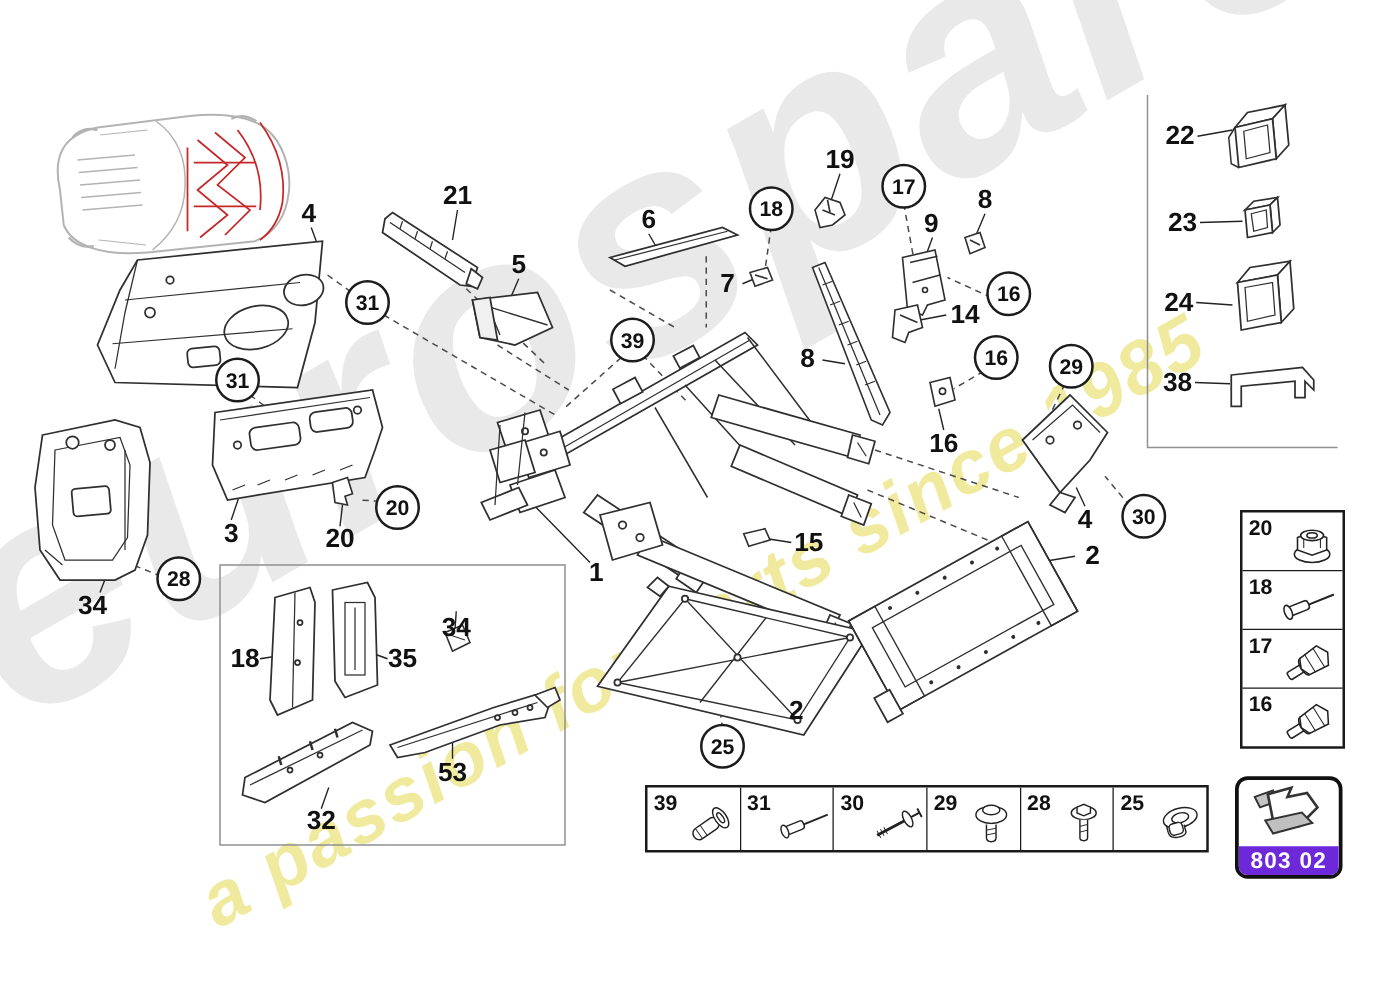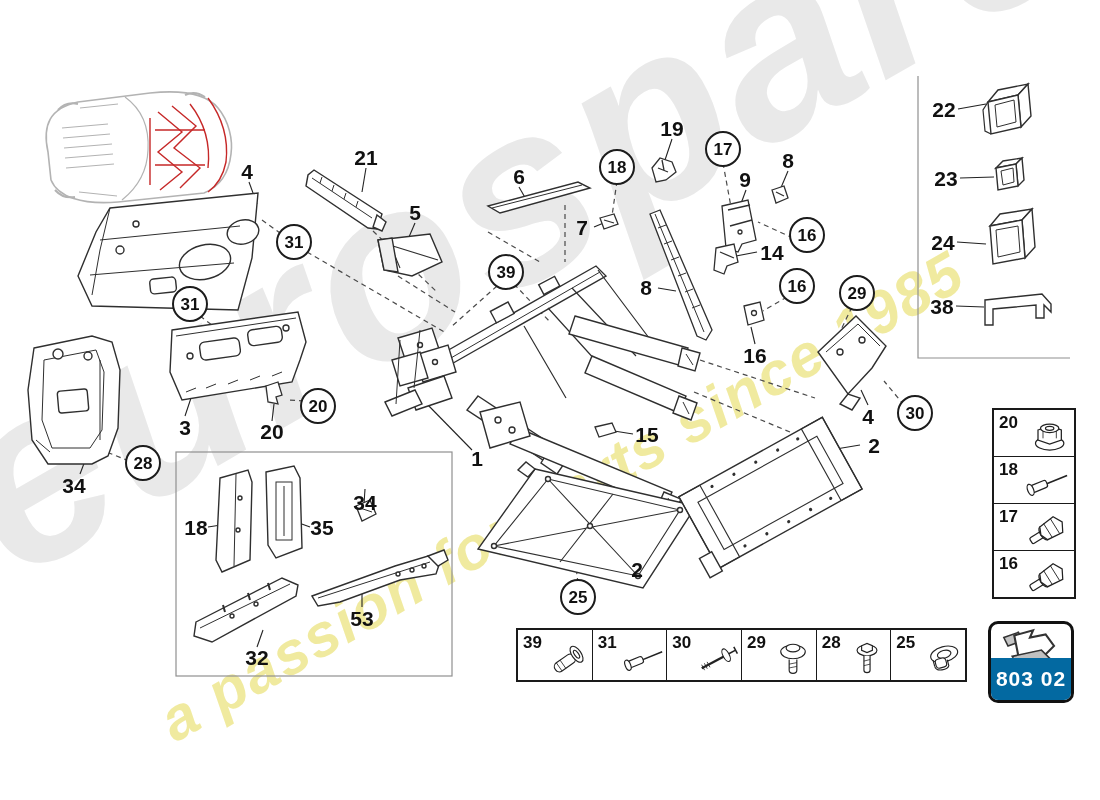--- a/index.html
+++ b/index.html
@@ -27,22 +27,22 @@
   .rtable svg{position:absolute;right:1px;bottom:1px;}
   .btable{position:absolute;left:516px;top:628px;width:447px;height:50px;z-index:5;background:#fff;
           border:2px solid #1a1a1a;display:flex;}
   .btable .cell{flex:1;position:relative;border-left:1.5px solid #1a1a1a;}
   .btable .cell:first-child{border-left:none;}
   .btable svg{position:absolute;right:0;bottom:1px;}
   
   .codebox{position:absolute;left:988px;top:621px;width:86px;height:82px;z-index:5;background:#fff;
            border:3px solid #111;border-radius:10px;overflow:hidden;box-sizing:border-box;}
   .codebox .arrow{position:absolute;left:0;top:1px;width:80px;height:46px;}
-  .codebox .bar{position:absolute;left:0;bottom:0;width:100%;height:42px;background:#0369a1;color:#fff;
-           display:flex;align-items:center;justify-content:center;font-size:21px;font-weight:bold;letter-spacing:1px;}
+  .codebox .bar{position:absolute;left:0;bottom:0;width:100%;height:23px;background:#6d28d9;color:#fff;
+           display:flex;align-items:center;justify-content:center;font-size:18px;font-weight:bold;letter-spacing:1px;}
 </style>
 </head>
 <body>
 
 <div id="stage">
 
   <div class="wm-brand">eurospares</div>
   <div class="wm-tagline">a passion for parts since 1985</div>
 
   <svg id="art" width="1100" height="800" viewBox="0 0 1100 800">

